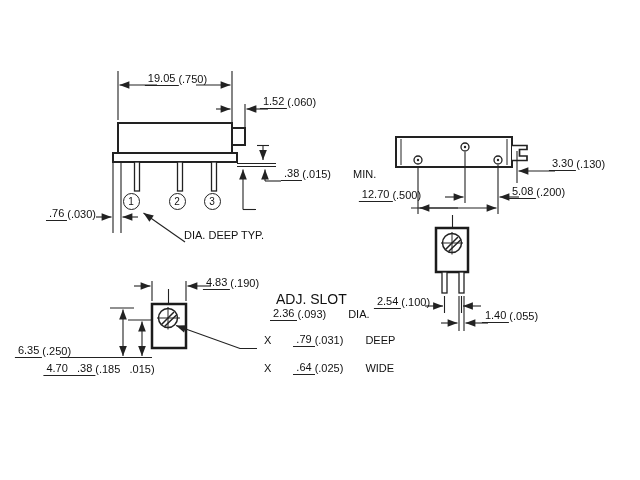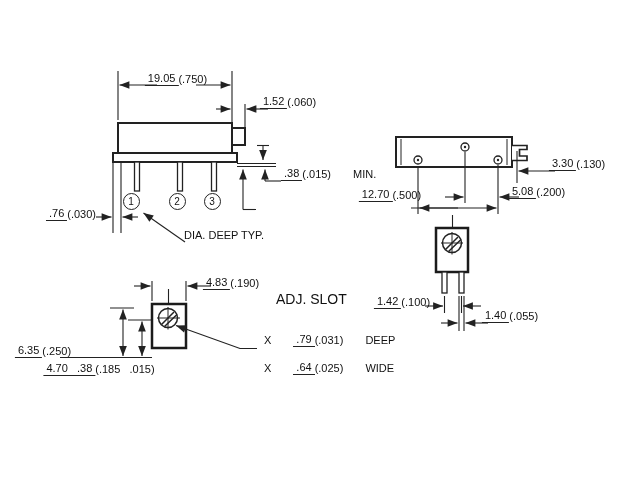--- a/index.html
+++ b/index.html
@@ -173,21 +173,21 @@
   <div class="dim" style="left:537px;top:185px">
     <span class="mm">5.08</span>
     <span class="in">(.200)</span>
   </div>
   <div class="dim" style="left:577px;top:157px">
     <span class="mm">3.30</span>
     <span class="in">(.130)</span>
   </div>
 
   <div class="dim" style="left:402px;top:295px">
-    <span class="mm">1.42</span>
+    <span class="mm">2.54</span>
     <span class="in">(.100)</span>
   </div>
   <div class="dim" style="left:510px;top:309px">
     <span class="mm">1.40</span>
     <span class="in">(.055)</span>
   </div>
 
   <div class="dim" style="left:231px;top:276px">
     <span class="mm">4.83</span>
     <span class="in">(.190)</span>
@@ -195,20 +195,27 @@
   <div class="dim" style="left:43px;top:344px">
     <span class="mm">6.35</span>
     <span class="in">(.250)</span>
   </div>
   <div class="dim" style="left:99px;top:362px">
     <span class="mm">4.70   .38</span>
     <span class="in">(.185   .015)</span>
   </div>
 
   <div class="slottitle" style="left:276px;top:291px">ADJ. SLOT</div>
+  <div class="dimrow" style="left:270px;top:307px">
+    <div class="dim">
+      <span class="mm">2.36</span>
+      <span class="in">(.093)</span>
+    </div>
+    <span class="sfx">DIA.</span>
+  </div>
   <div class="dimrow" style="left:264px;top:333px">
     <span class="pfx">X</span>
     <div class="dim">
       <span class="mm">.79</span>
       <span class="in">(.031)</span>
     </div>
     <span class="sfx">DEEP</span>
   </div>
   <div class="dimrow" style="left:264px;top:361px">
     <span class="pfx">X</span>

